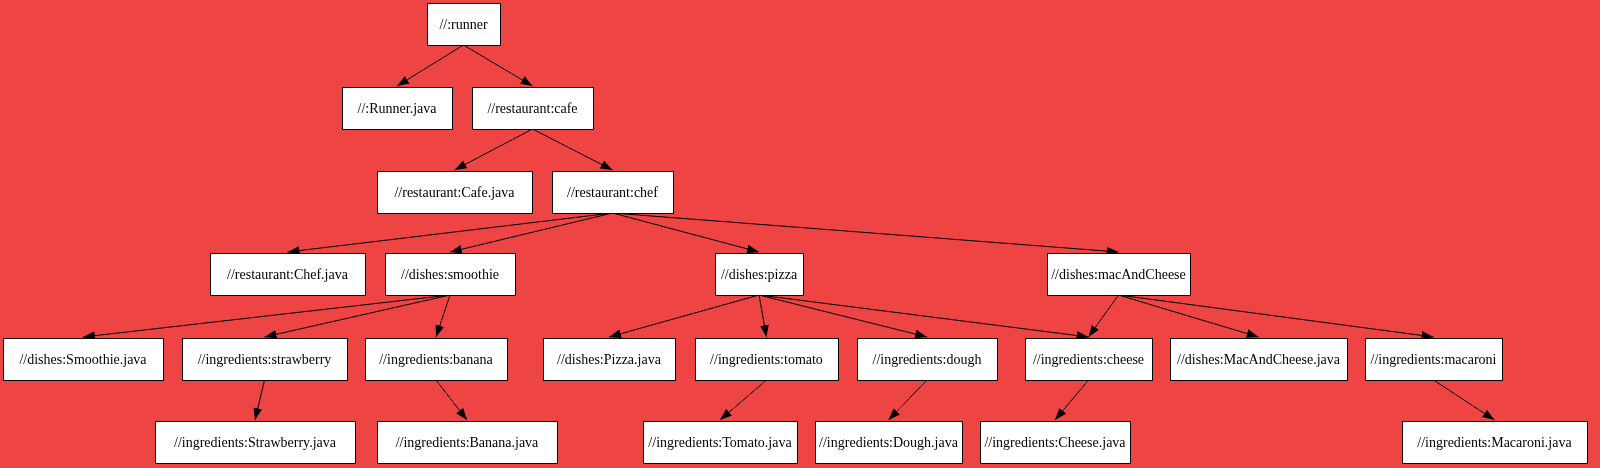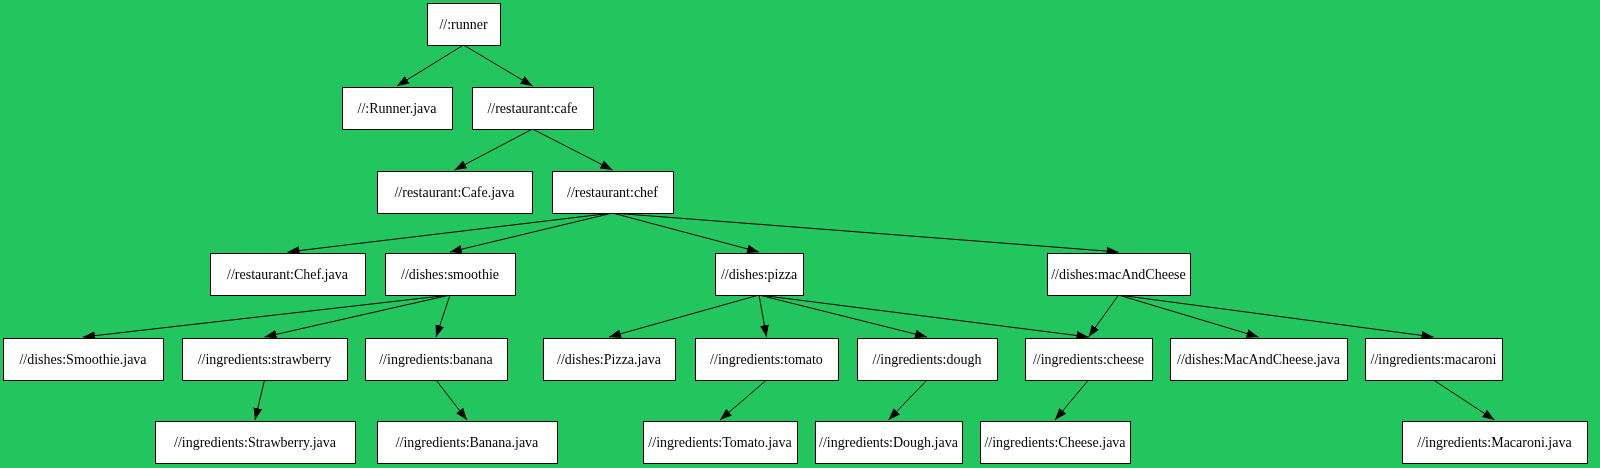--- a/index.html
+++ b/index.html
@@ -5,21 +5,21 @@
   html, body {
     margin: 0;
     padding: 0;
     background: #ffffff;
     font-family: "Liberation Serif", "DejaVu Serif", serif;
   }
   #graph-wrap {
     position: relative;
     width: 1600px;
     height: 468px;
-    background: #22c55e;
+    background: #ef4444;
     overflow: hidden;
   }
   svg { display: block; }
   .node-rect {
     fill: #ffffff;
     stroke: #000000;
     stroke-width: 1;
   }
   .node-label {
     fill: #000000;

